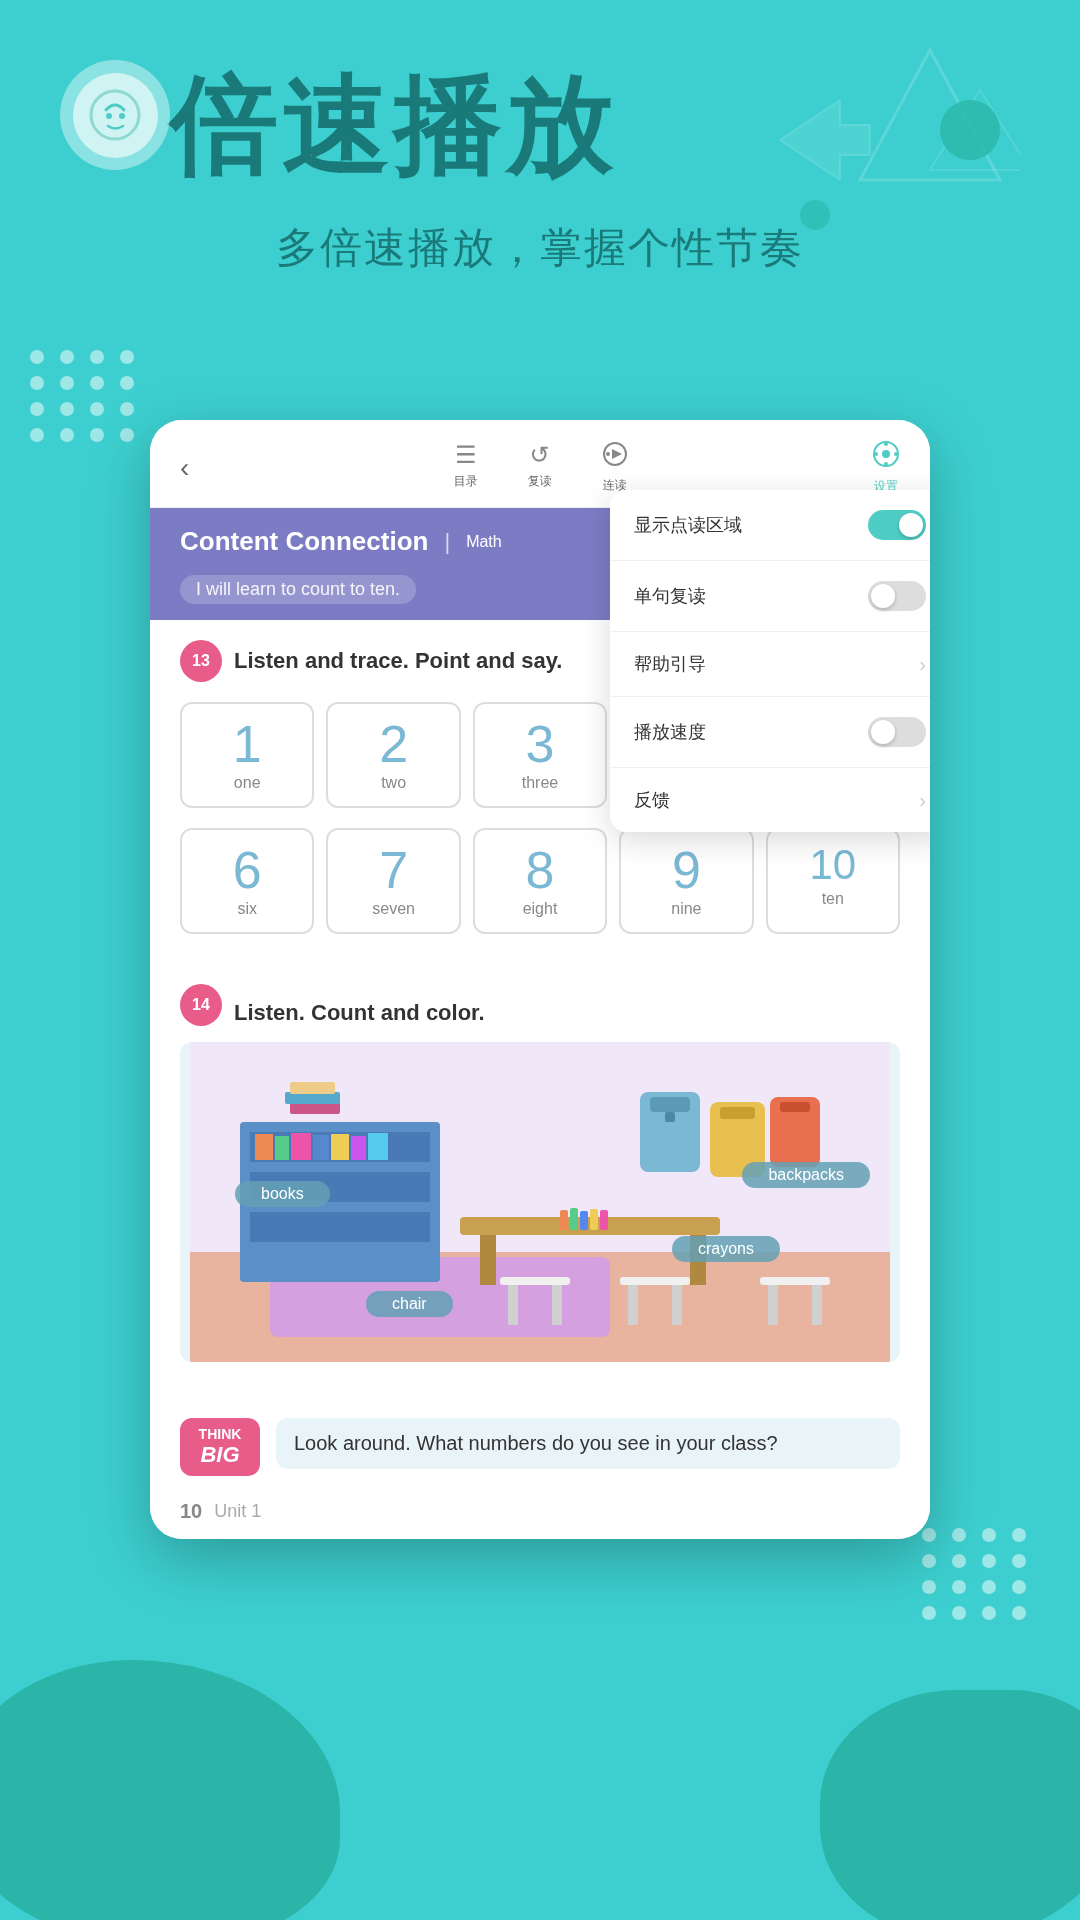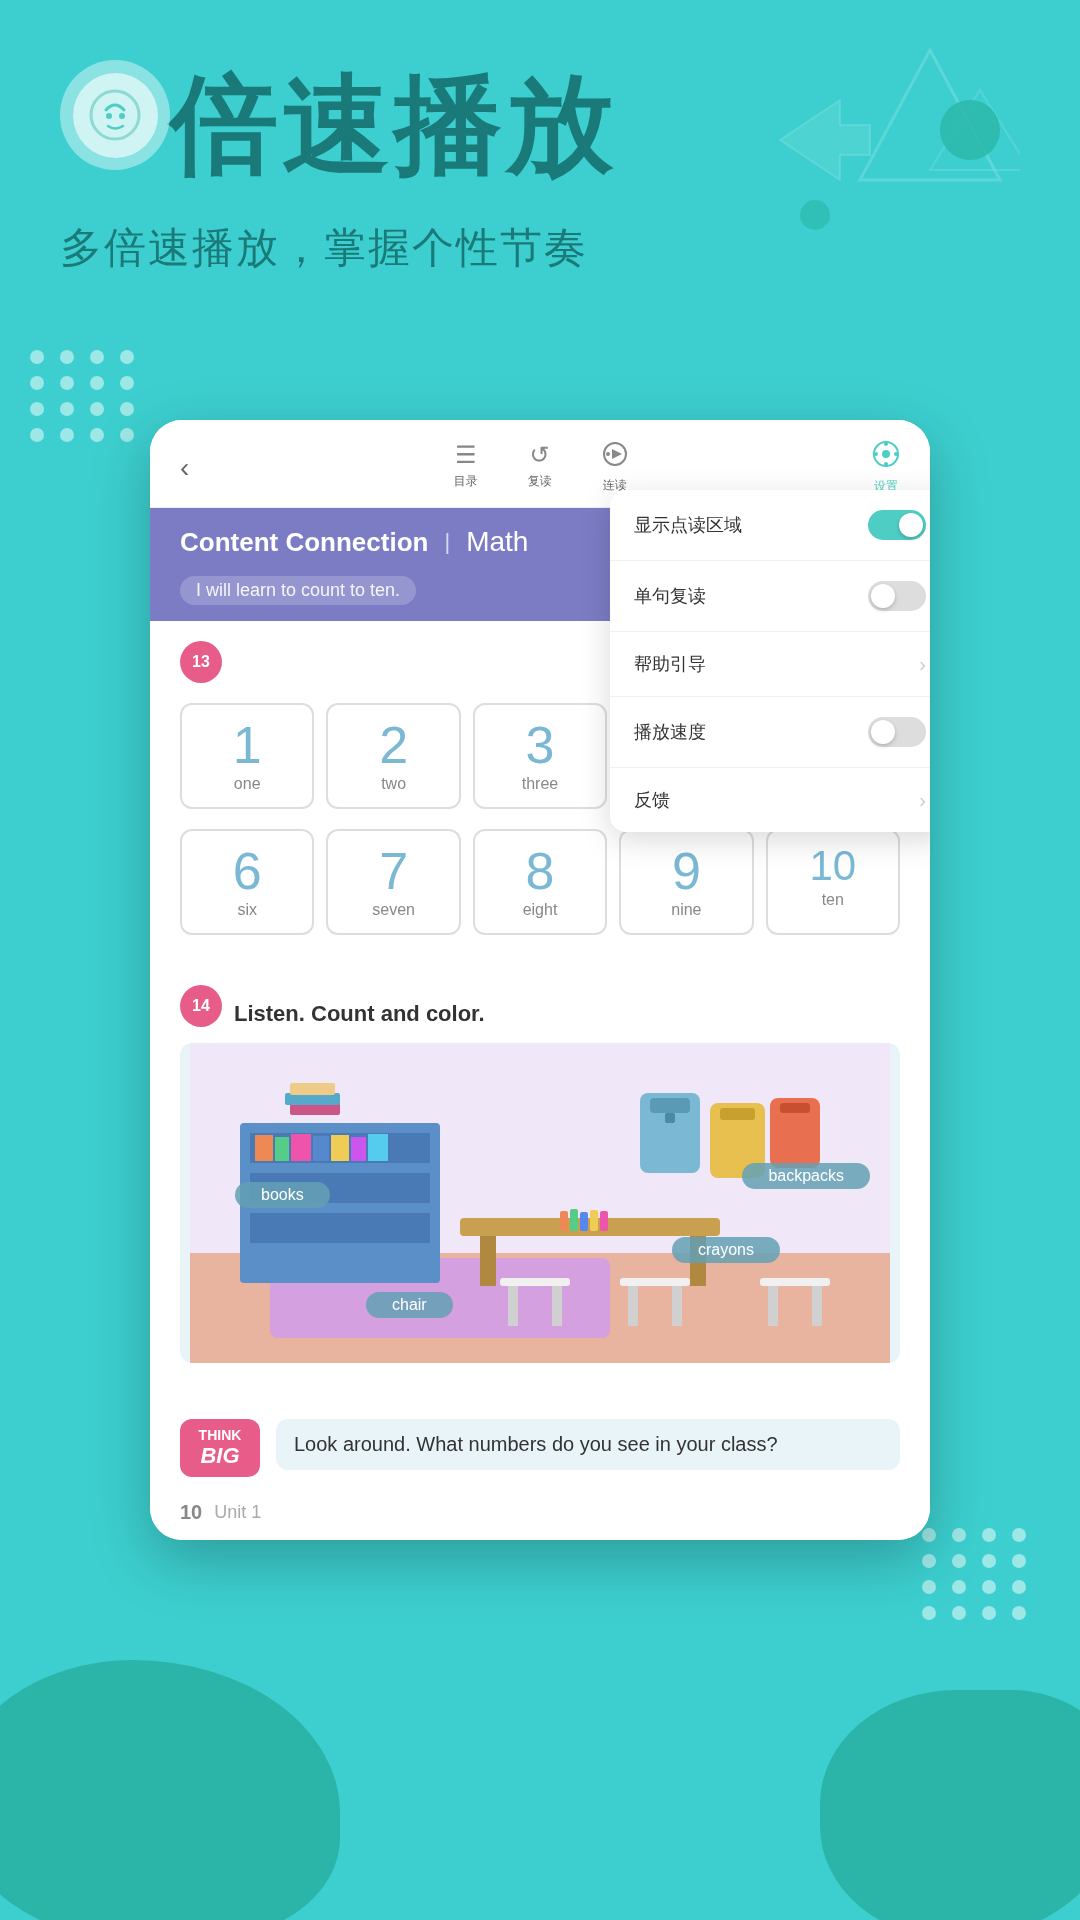--- a/index.html
+++ b/index.html
@@ -58,21 +58,21 @@
       font-size: 108px;
       font-weight: 900;
       color: #1a7a7a;
       letter-spacing: 4px;
       line-height: 1;
     }
 
     .subtitle {
       font-size: 42px;
       color: #1a7a7a;
-      text-align: left;
+      text-align: center;
       font-weight: 400;
       letter-spacing: 2px;
     }
 
     
     .shape-dots-left {
       position: absolute;
       left: 30px;
       top: 350px;
       display: grid;
@@ -238,21 +238,21 @@
       color: white;
     }
 
     .content-header-divider {
       color: white;
       font-size: 22px;
       opacity: 0.7;
     }
 
     .content-header-subject {
-      font-size: 28px;
+      font-size: 16px;
       color: white;
     }
 
     .content-learn {
       background: #7b7cc4;
       padding: 0 30px 16px;
       font-size: 18px;
       color: rgba(255,255,255,0.9);
     }
 
@@ -763,20 +763,21 @@
       </div>
       <div class="content-learn">
         <span class="learn-text">I will learn to count to ten.</span>
       </div>
 
       <div class="exercise-section">
         <div class="exercise-label">
           <div class="exercise-badge">
             <span>13</span>
           </div>
+          <div class="exercise-instruction">Listen and trace. Point and say.</div>
         </div>
 
         <div class="number-grid">
           <div class="number-card">
             <span class="number-big">1</span>
             <div class="number-word">one</div>
           </div>
           <div class="number-card">
             <span class="number-big">2</span>
             <div class="number-word">two</div>

